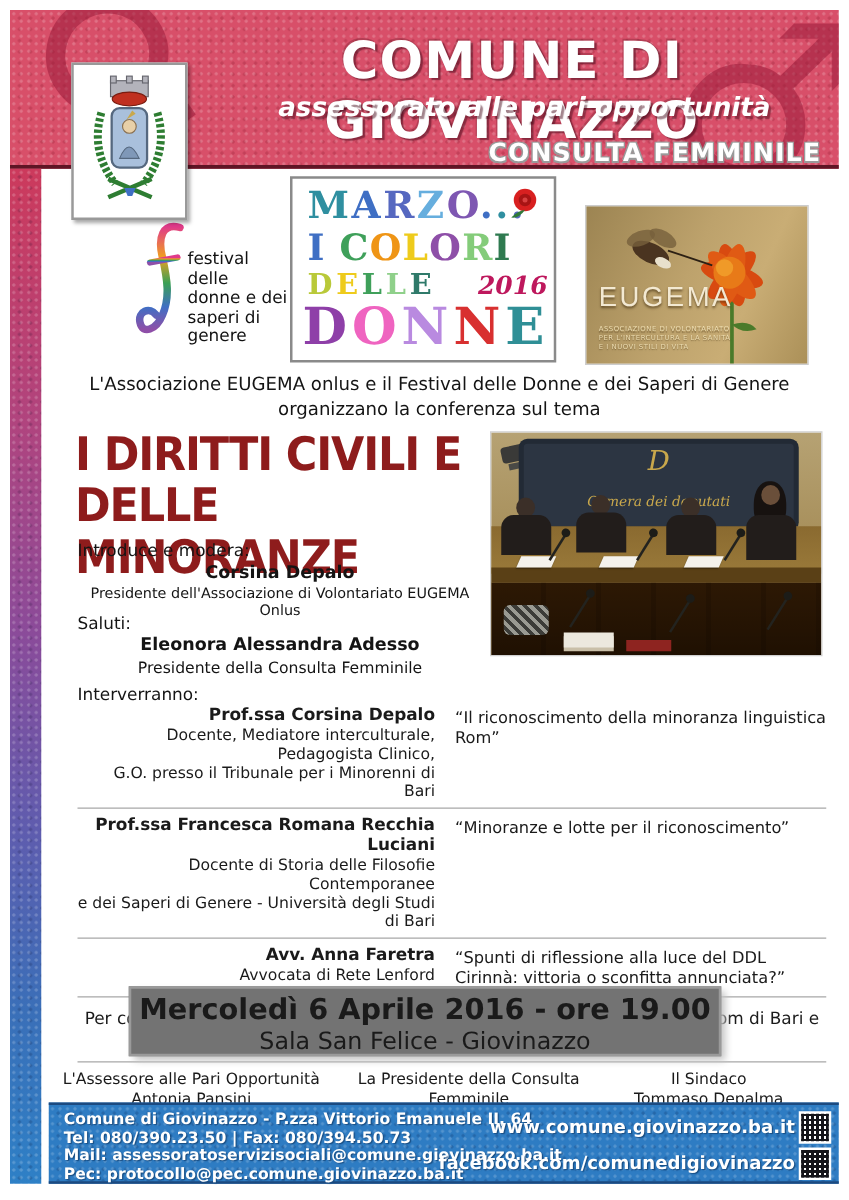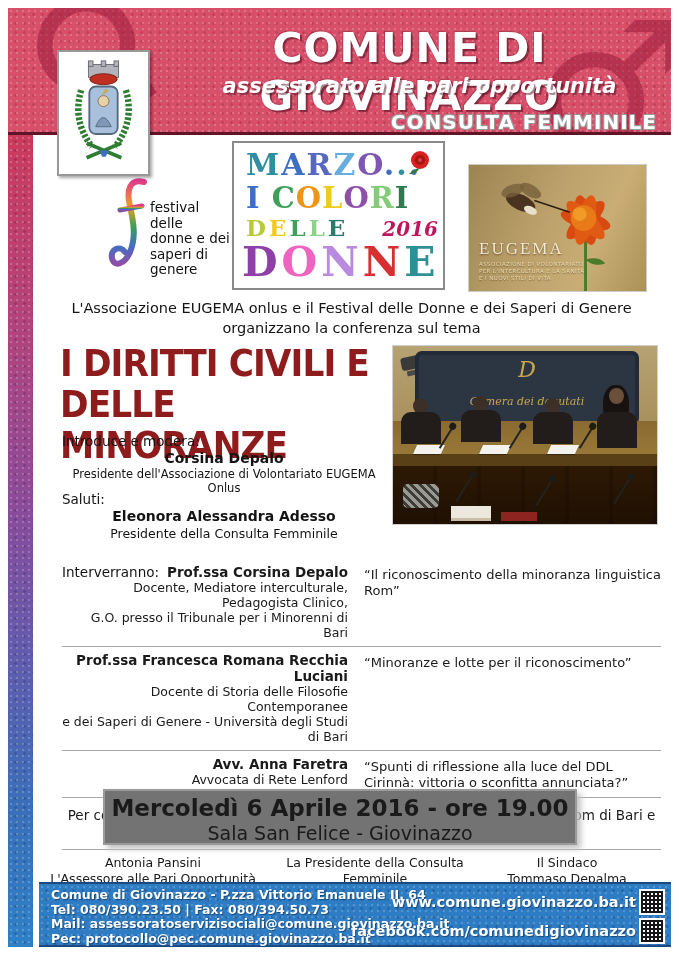--- a/index.html
+++ b/index.html
@@ -54,22 +54,22 @@
   .marzo .m3{display:flex;align-items:baseline;margin-left:12px;line-height:26px;}
   .marzo .m3 .delle{font-size:23px;letter-spacing:3px;}
   .marzo .year{font-size:20px;font-style:italic;color:#be185d;margin-left:34px;}
   .marzo .m4{font-size:41px;line-height:44px;letter-spacing:4px;margin-left:8px;margin-top:-2px;}
   .rose{position:absolute;right:8px;top:5px;width:30px;height:30px;}
 
   
   .eugema{position:absolute;left:468px;top:164px;width:179px;height:128px;border:1px solid #ccc;
     background:linear-gradient(115deg,#9c8452 0%,#bda26c 45%,#c9ad75 70%,#ab9058 100%);overflow:hidden;z-index:4;}
   .eugema svg.art{position:absolute;inset:0;width:100%;height:100%;}
-  .eug-name{position:absolute;left:10px;top:74px;color:#f3e9d2;font-family:Liberation Serif, serif;
-    font-size:17px;letter-spacing:2px;text-shadow:0 1px 2px rgba(60,40,10,.65);}
+  .eug-name{position:absolute;left:10px;top:60px;color:#f3e9d2;font-family:Liberation Sans, sans-serif;
+    font-size:22px;letter-spacing:2px;text-shadow:0 1px 2px rgba(60,40,10,.65);}
   .eug-sub{position:absolute;left:10px;top:96px;font-size:5.5px;line-height:7px;letter-spacing:.4px;
     color:#ecdcb0;white-space:pre-line;text-shadow:0 1px 1px rgba(60,40,10,.5);}
 
   
   .intro{position:absolute;left:40px;right:16px;top:298px;text-align:center;font-size:14.5px;
     line-height:20px;color:#141414;}
 
   
   .main-title{position:absolute;left:60px;top:343px;width:340px;color:#8e1c1c;font-weight:bold;
     font-size:37px;line-height:41px;letter-spacing:-1px;transform:scaleX(.93);transform-origin:left top;
@@ -296,21 +296,21 @@
   </div>
 
   <div class="lab" style="top:433px;">Introduce e modera:</div>
   <div class="cent pname" style="top:450px;">Corsina Depalo</div>
   <div class="cent prole" style="top:467px;">Presidente dell'Associazione di Volontariato EUGEMA Onlus</div>
 
   <div class="lab" style="top:491px;">Saluti:</div>
   <div class="cent pname" style="top:508px;">Eleonora Alessandra Adesso</div>
   <div class="cent prole2" style="top:526px;">Presidente della Consulta Femminile</div>
 
-  <div class="lab" style="top:548px;margin-top:16px;">Interverranno:</div>
+  <div class="lab" style="top:548px;">Interverranno:</div>
   <div class="speakers">
     <div class="srow">
       <div class="scol-left">
         <div class="sname">Prof.ssa Corsina Depalo</div>
         <div class="sroles">Docente, Mediatore interculturale, Pedagogista Clinico,
 G.O. presso il Tribunale per i Minorenni di Bari</div>
       </div>
       <div class="squote">“Il riconoscimento della minoranza linguistica Rom”</div>
     </div>
     <div class="srow">
@@ -331,22 +331,22 @@
     <div class="note-row">Per conto di Eugema Onlus interverranno rappresentanti conto comunità Rom di Bari e Giovinazzo</div>
   </div>
 
   <div class="date-box">
     <div class="date-l1">Mercoledì 6 Aprile 2016 - ore 19.00</div>
     <div class="date-l2">Sala San Felice - Giovinazzo</div>
   </div>
 
   <div class="signatures">
     <div class="sig">
+      <div>L'Assessore alle Pari Opportunità</div>
       <div>Antonia Pansini</div>
-      <div>L'Assessore alle Pari Opportunità</div>
     </div>
     <div class="sig">
       <div>La Presidente della Consulta Femminile</div>
       <div>Eleonora Alessandra Adesso</div>
     </div>
     <div class="sig">
       <div>Il Sindaco</div>
       <div>Tommaso Depalma</div>
     </div>
   </div>

